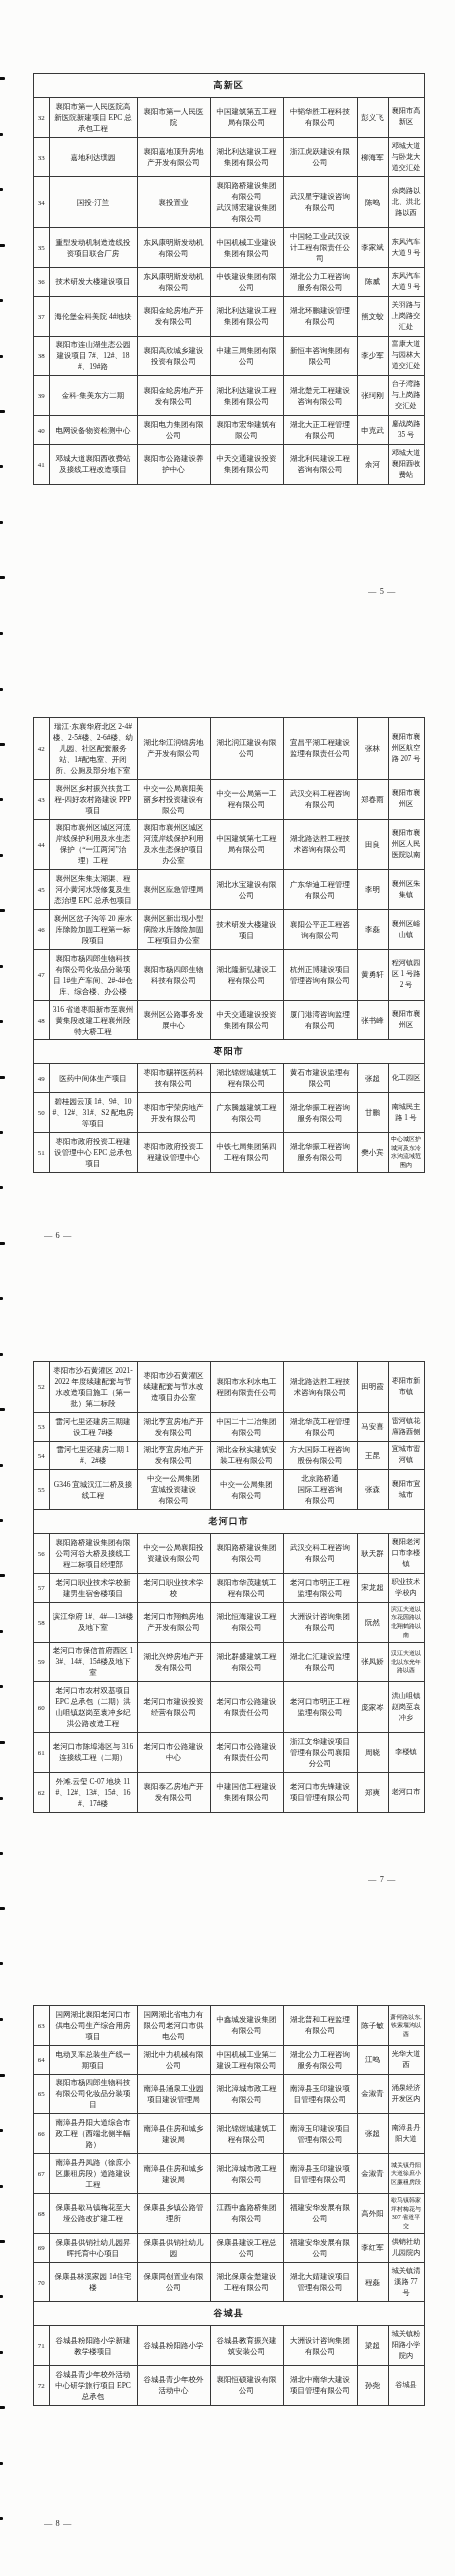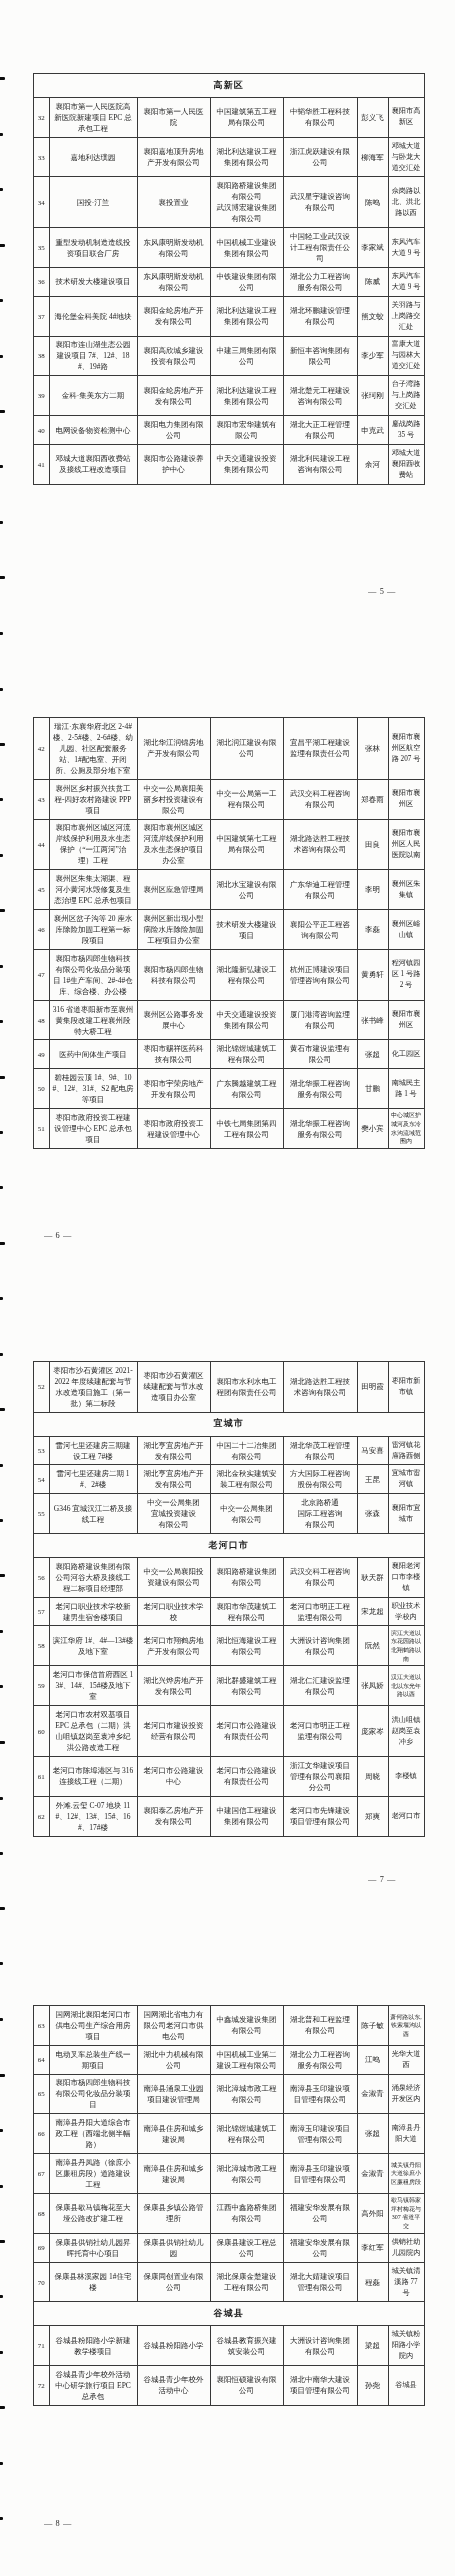--- a/index.html
+++ b/index.html
@@ -252,20 +252,23 @@
   </tr>
             <tr>
     <td class="c-no">48</td>
     <td class="c-project">316 省道枣阳新市至襄州黄集段改建工程襄州段特大桥工程</td>
     <td class="c-owner">襄州区公路事务发展中心</td>
     <td class="c-contractor">中天交通建设投资集团有限公司</td>
     <td class="c-supervisor">厦门港湾咨询监理有限公司</td>
     <td class="c-manager">张书峰</td>
     <td class="c-location">襄阳市襄州区</td>
   </tr>
+            <tr class="section-row">
+    <td colspan="7">枣阳市</td>
+  </tr>
             <tr>
     <td class="c-no">49</td>
     <td class="c-project">医药中间体生产项目</td>
     <td class="c-owner">枣阳市赐祥医药科技有限公司</td>
     <td class="c-contractor">湖北锦煜城建筑工程有限公司</td>
     <td class="c-supervisor">黄石市建设监理有限公司</td>
     <td class="c-manager">张超</td>
     <td class="c-location">化工园区</td>
   </tr>
             <tr>
@@ -303,23 +306,20 @@
       </colgroup>
       <tbody>
             <tr>
     <td class="c-no">52</td>
     <td class="c-project">枣阳市沙石黄灌区 2021-2022 年度续建配套与节水改造项目施工（第一批）第二标段</td>
     <td class="c-owner">枣阳市沙石黄灌区续建配套与节水改造项目办公室</td>
     <td class="c-contractor">襄阳市水利水电工程团有限责任公司</td>
     <td class="c-supervisor">湖北路达胜工程技术咨询有限公司</td>
     <td class="c-manager">田明霞</td>
     <td class="c-location">枣阳市新市镇</td>
-  </tr>
-            <tr class="section-row">
-    <td colspan="7">宜城市</td>
   </tr>
             <tr>
     <td class="c-no">53</td>
     <td class="c-project">雷河七里还建房三期建设工程 7#楼</td>
     <td class="c-owner">湖北亨宜房地产开发有限公司</td>
     <td class="c-contractor">中国二十二冶集团有限公司</td>
     <td class="c-supervisor">湖北华茂工程管理有限公司</td>
     <td class="c-manager">马安喜</td>
     <td class="c-location">雷河镇花庙路西侧</td>
   </tr>

